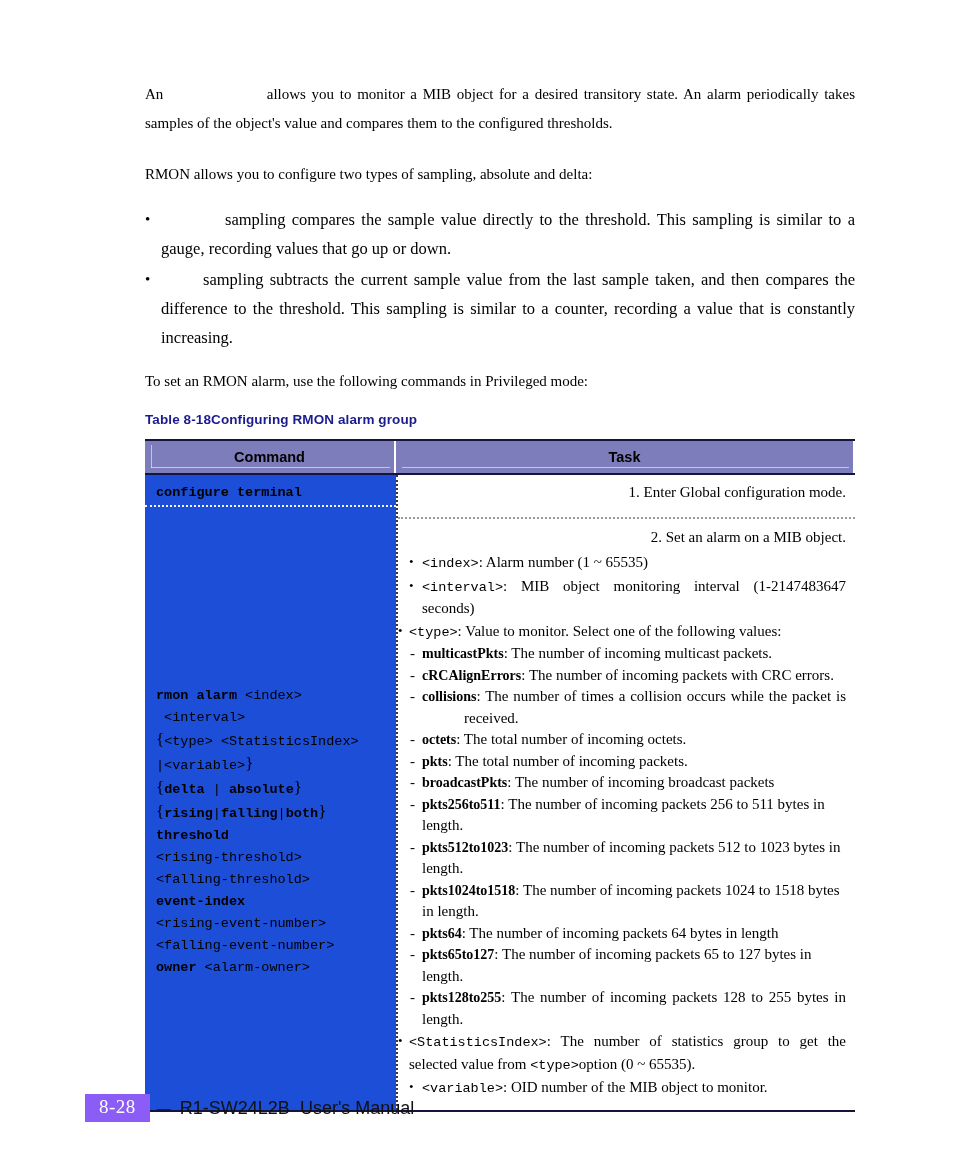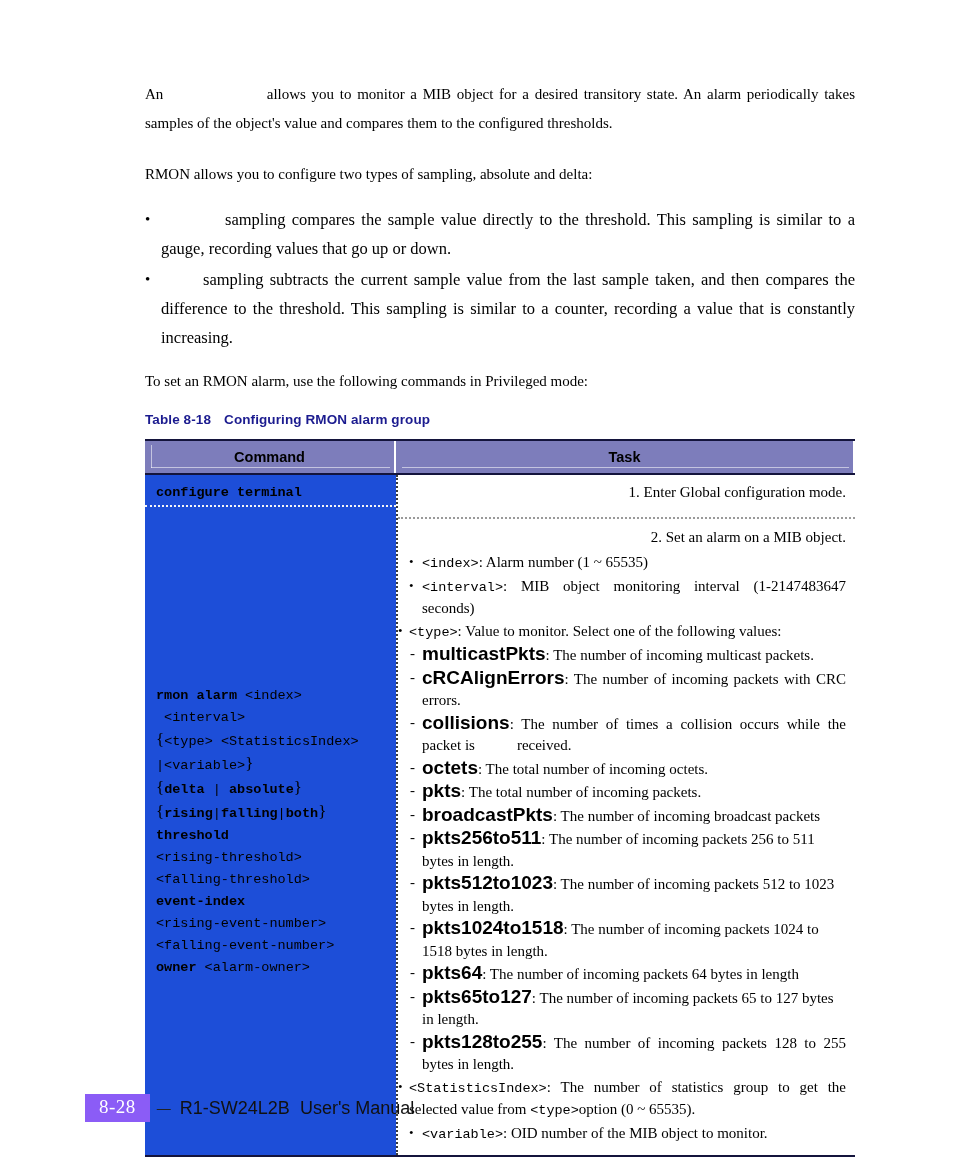--- a/index.html
+++ b/index.html
@@ -82,21 +82,21 @@
   .table-caption {
     position: absolute;
     left: 145px;
     top: 412px;
     font-family: "Liberation Sans", "DejaVu Sans", sans-serif;
     font-weight: bold;
     font-size: 13.5px;
     color: #1b1b8f;
     letter-spacing: 0.1px;
   }
-  .table-caption .cap-num { margin-right: 13px; }
+  .table-caption .cap-num { }
 
   
   .tbl {
     position: absolute;
     left: 145px;
     top: 439px;
     width: 710px;
   }
   .tbl-head {
     position: relative;
@@ -225,22 +225,22 @@
     content: "-";
     position: absolute;
     left: 1px; top: 0;
   }
 
   .code {
     font-family: "Liberation Mono", "DejaVu Sans Mono", monospace;
     font-size: 13.5px;
   }
   .codeb {
-    font-family: Liberation Sans, sans-serif;
-    font-size: 19px;
+    font-family: Liberation Serif, serif;
+    font-size: 14px;
     font-weight: bold;
     margin-top: 28px;
   }
   .nojustify { text-align: left !important; }
 
   
   .footer {
     position: absolute;
     left: 85px;
     top: 1094px;

